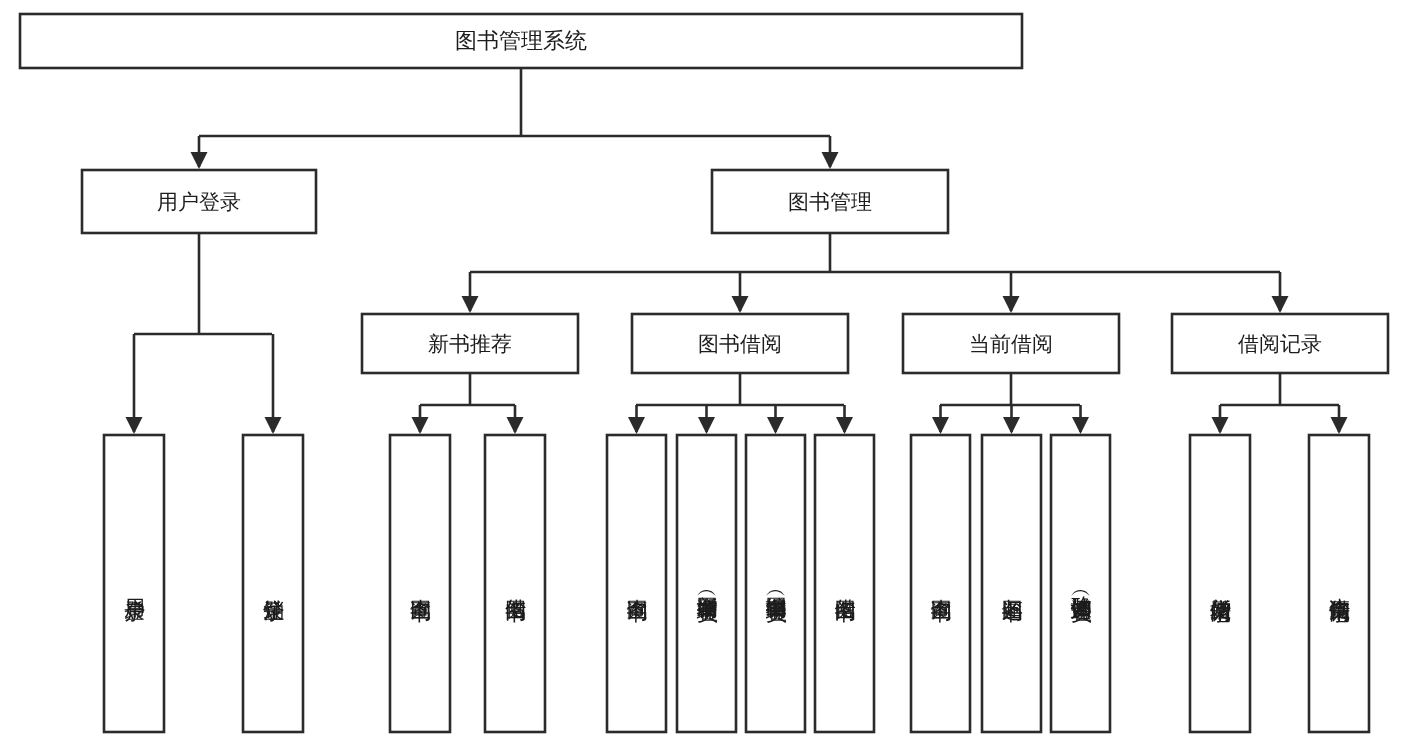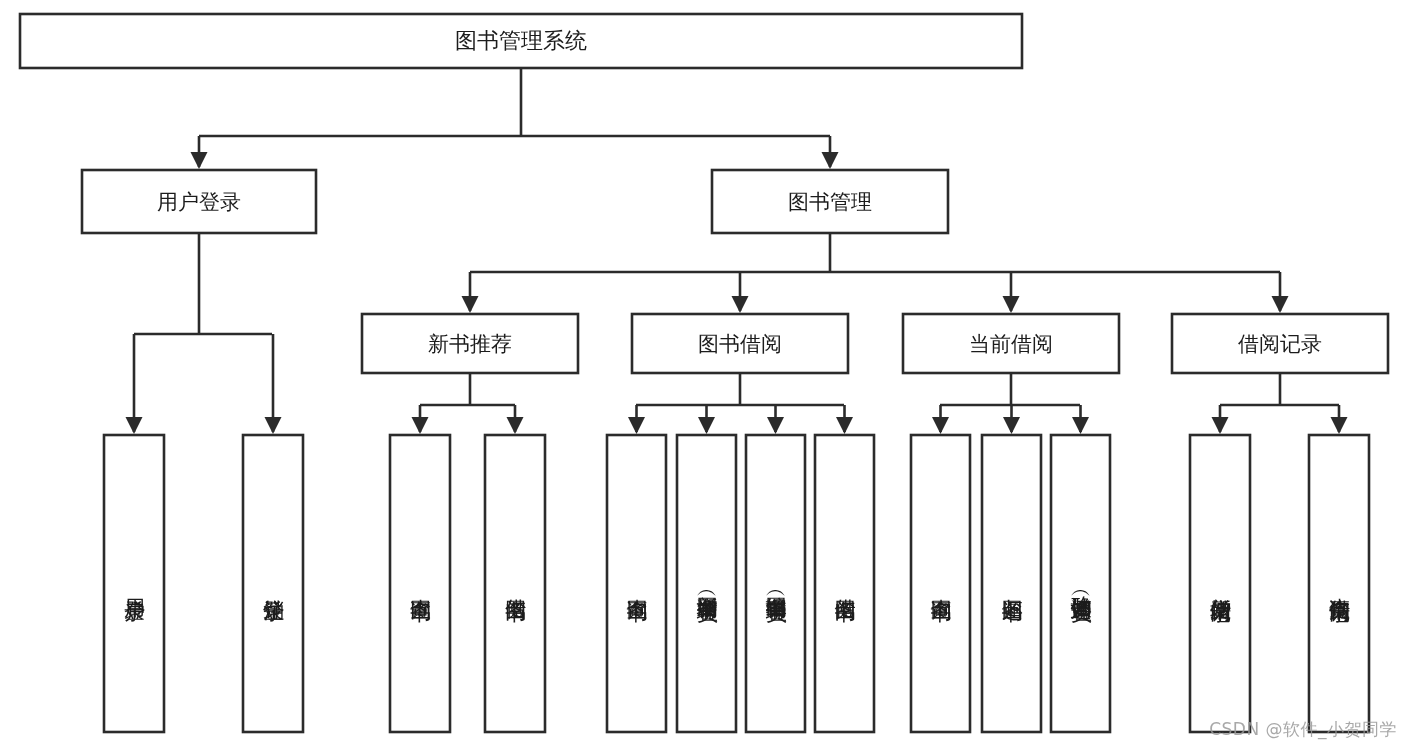--- a/index.html
+++ b/index.html
@@ -247,15 +247,14 @@
         </g>
         <g>
           <rect x="1309" y="435" width="60" height="297" class="node-box"></rect>
           <foreignObject x="1309" y="435" width="60" height="297" class="leaf-label-fo"><div xmlns="http://www.w3.org/1999/xhtml" class="leaf-label-wrap">
               <span class="leaf-label">查询借阅记录</span>
             </div></foreignObject>
         </g>
       </g>
   </svg>
 
-  <div id="watermark">CSDN @软件_小贺同学</div>
 
 </div>
 
 </body></html>

